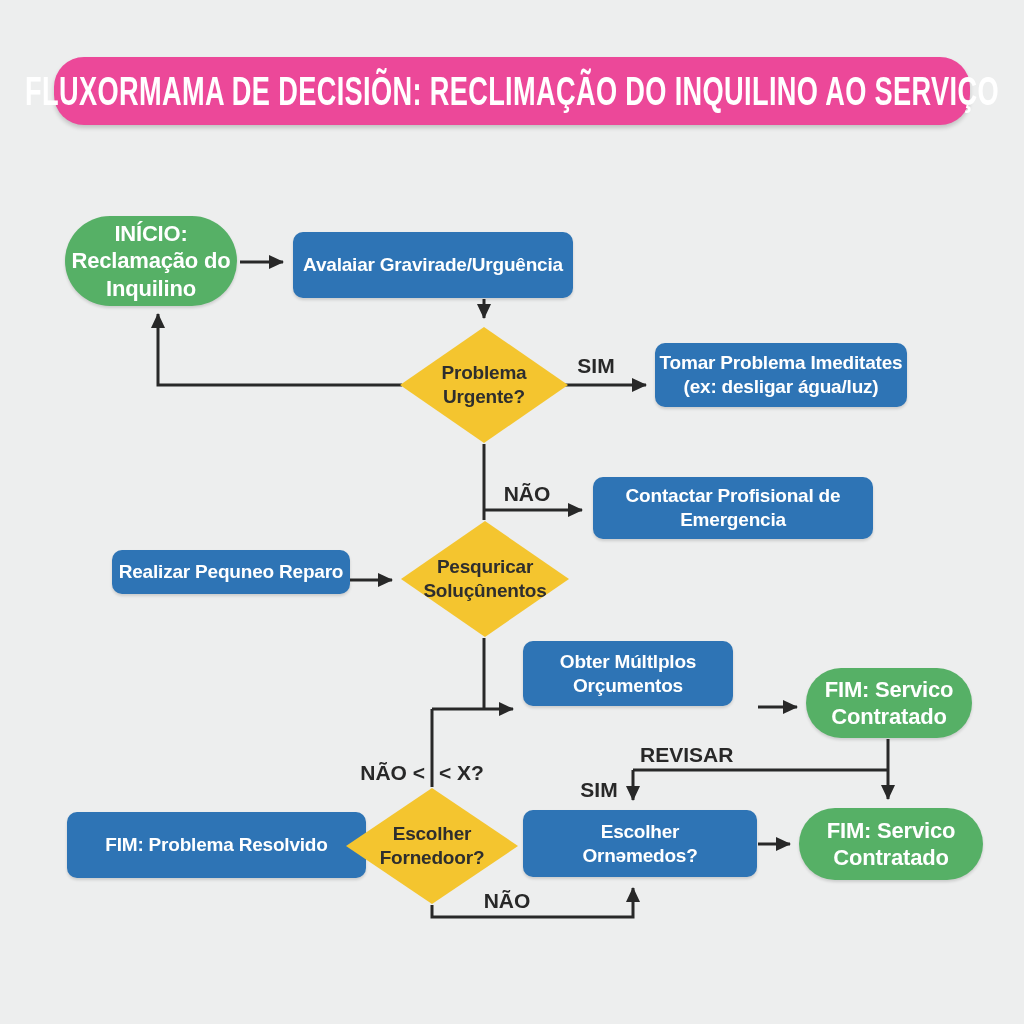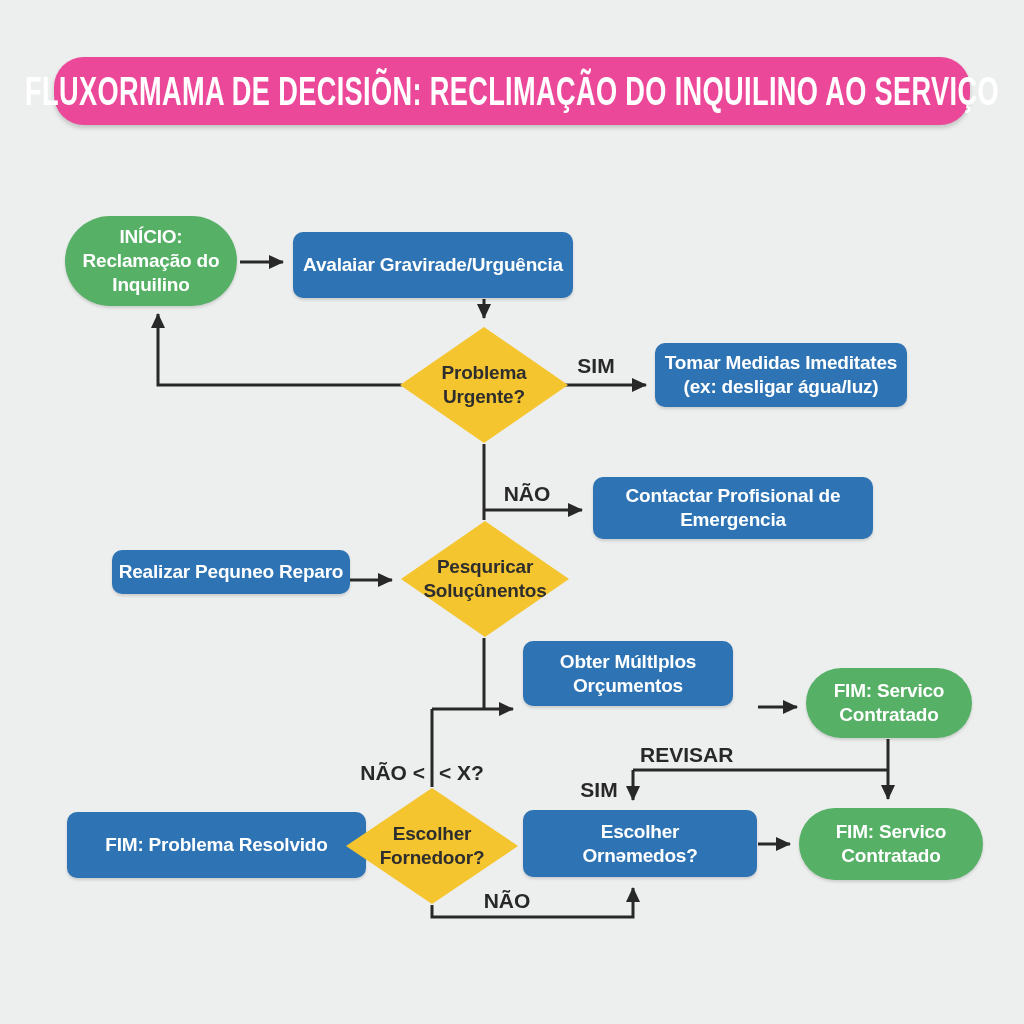--- a/index.html
+++ b/index.html
@@ -12,21 +12,21 @@
   .edge { fill:none; stroke:#282828; stroke-width:3; }
 
   .node {
     position:absolute; display:flex; align-items:center; justify-content:center;
     text-align:center; font-weight:bold; letter-spacing:-0.2px;
     white-space:pre-line; line-height:1.25;
     box-shadow:0 2px 3px rgba(0,0,0,0.14);
     border-radius:10px;
   }
   .blue-box  { background:#2e74b5; color:#ffffff; font-size:19px; }
-  .green-pill{ background:#56b066; color:#ffffff; font-size:19px;text-align:center; }
+  .green-pill{ background:#56b066; color:#ffffff; font-size:22px;text-align:center; }
   .diamond   {
     position:absolute; display:flex; align-items:center; justify-content:center;
     text-align:center; font-weight:bold; color:#2e2e2e; font-size:19px;
     white-space:pre-line; line-height:1.25; letter-spacing:-0.2px;
     background:#f4c52f;
     clip-path:polygon(50% 0, 100% 50%, 50% 100%, 0 50%);
     box-shadow:none;
   }
 
   .title-banner {
@@ -112,21 +112,21 @@
   <div class="node blue-box n-assess">
     <span>Avalaiar Gravirade/Urguência</span>
   </div>
 
   <div class="diamond d-urgent">
     <span>Problema
 Urgente?</span>
   </div>
 
   <div class="node blue-box n-immediate">
-    <span>Tomar Medidas Imeditates
+    <span>Tomar Problema Imeditates
 (ex: desligar água/luz)</span>
   </div>
 
   <div class="node blue-box n-contact">
     <span>Contactar Profisional de
 Emergencia</span>
   </div>
 
   <div class="node blue-box n-repair">
     <span>Realizar Pequneo Reparo</span>

